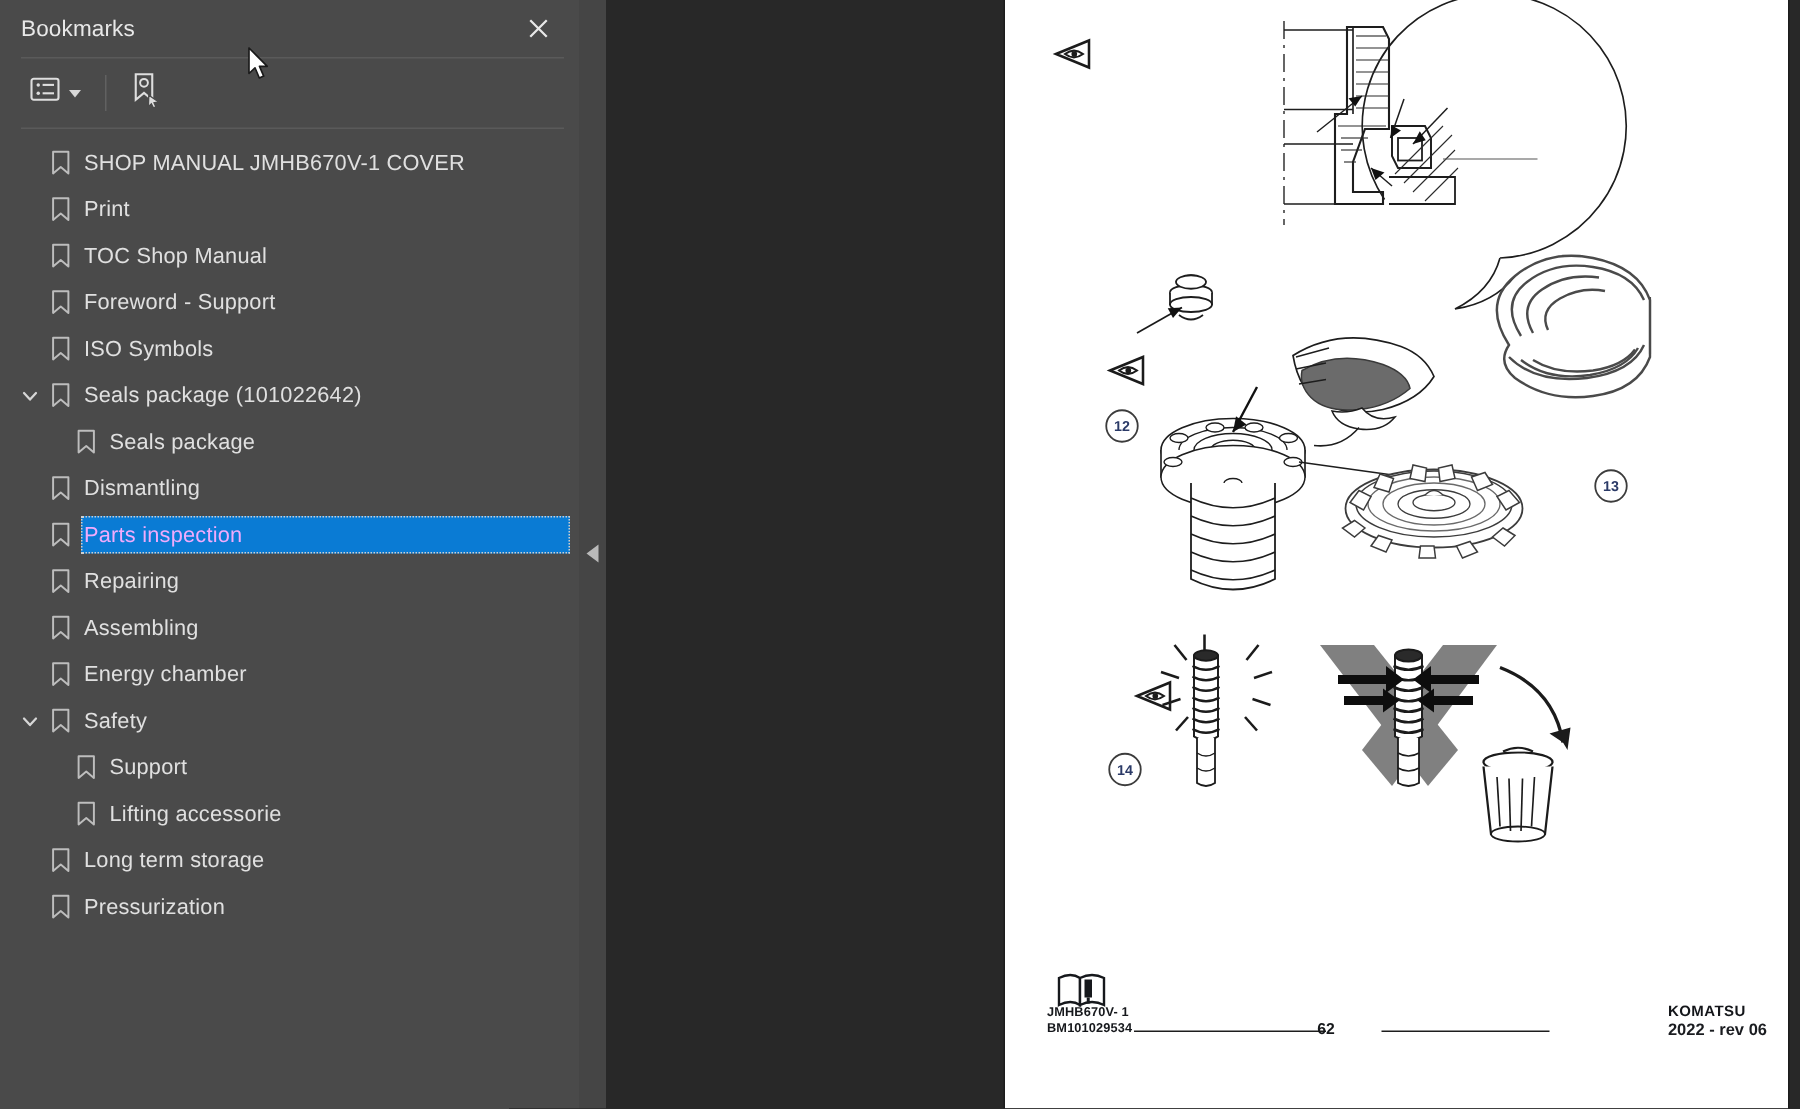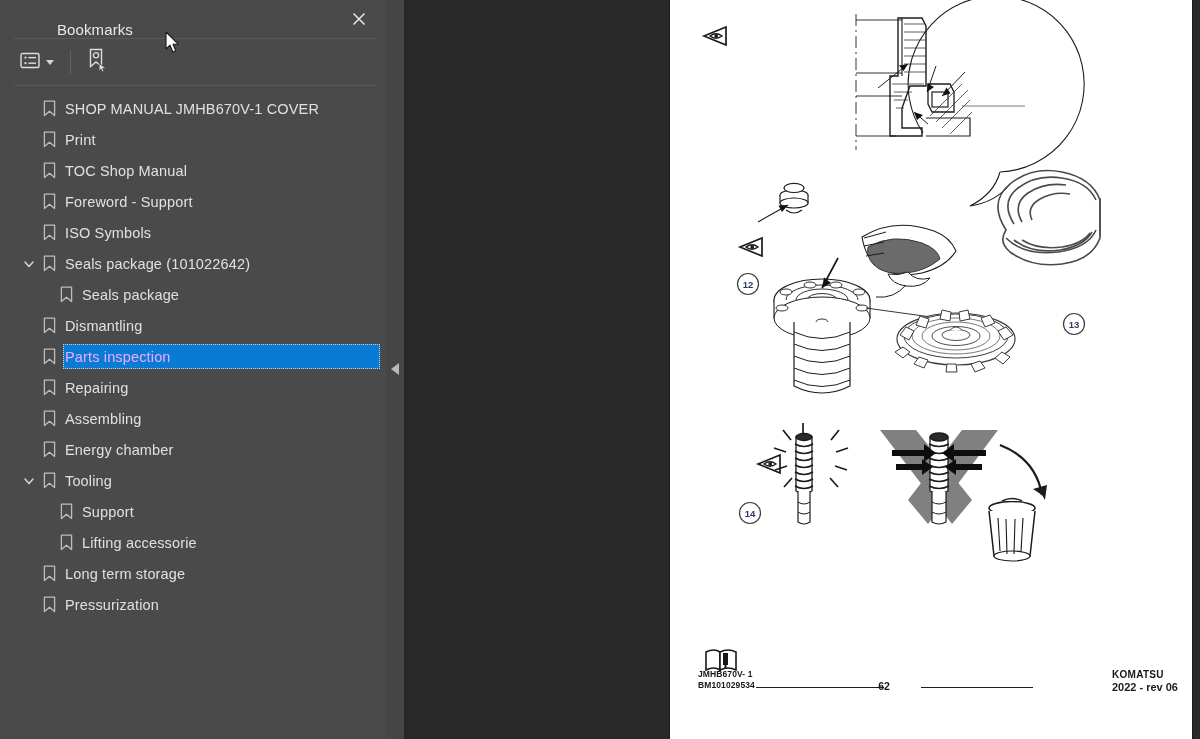--- a/index.html
+++ b/index.html
@@ -15,21 +15,21 @@
   
   #bookmarks-panel {
     position: absolute; left: 0; top: 0;
     width: 386px; height: 739px;
     background: #4a4a4a;
     color: #e3e3e3;
   }
   #panel-header {
     position: relative;
     height: 38px;
-    display: flex; align-items: flex-end; padding-left: 43px;
+    display: flex; align-items: center;
   }
   #panel-title {
     font-size: 15px;
     color: #e8e8e8;
     margin-left: 14px;
     letter-spacing: .1px;
   }
   #panel-close {
     position: absolute; right: 14px; top: 6px;
     width: 26px; height: 26px;
@@ -68,21 +68,20 @@
     background: #616161;
     margin: 0 12px;
   }
 
   
   #bookmark-tree {
     position: absolute; left: 0; top: 90px;
     width: 386px; height: 649px;
     overflow: hidden;
     padding-top: 3px;
-    padding-left: 9px;
   }
   .bm-row {
     position: relative;
     height: 31px;
     display: flex; align-items: center;
     cursor: pointer;
     font-size: 14.5px;
     color: #e0e0e0;
   }
   .bm-chevron {
@@ -372,21 +371,21 @@
           <div class="bm-chevron">
             <svg width="12" height="12" viewBox="0 0 12 12">
               <path d="M2 4 L6 8.4 L10 4" fill="none" stroke="#d6d6d6" stroke-width="1.5" stroke-linecap="round" stroke-linejoin="round"></path>
             </svg>
           </div>
           <div class="bm-icon">
             <svg width="13" height="17" viewBox="0 0 13 17">
               <path d="M1.4 1.2 h10.2 v14.4 l-5.1 -4.3 l-5.1 4.3 z" fill="none" stroke="#bdbdbd" stroke-width="1.3" stroke-linejoin="round"></path>
             </svg>
           </div>
-          <span class="bm-label">Tooling</span>
+          <span class="bm-label">Safety</span>
         </div>
         <div class="bm-row depth-1">
           <div class="bm-icon">
             <svg width="13" height="17" viewBox="0 0 13 17">
               <path d="M1.4 1.2 h10.2 v14.4 l-5.1 -4.3 l-5.1 4.3 z" fill="none" stroke="#bdbdbd" stroke-width="1.3" stroke-linejoin="round"></path>
             </svg>
           </div>
           <span class="bm-label">Support</span>
         </div>
         <div class="bm-row depth-1">

